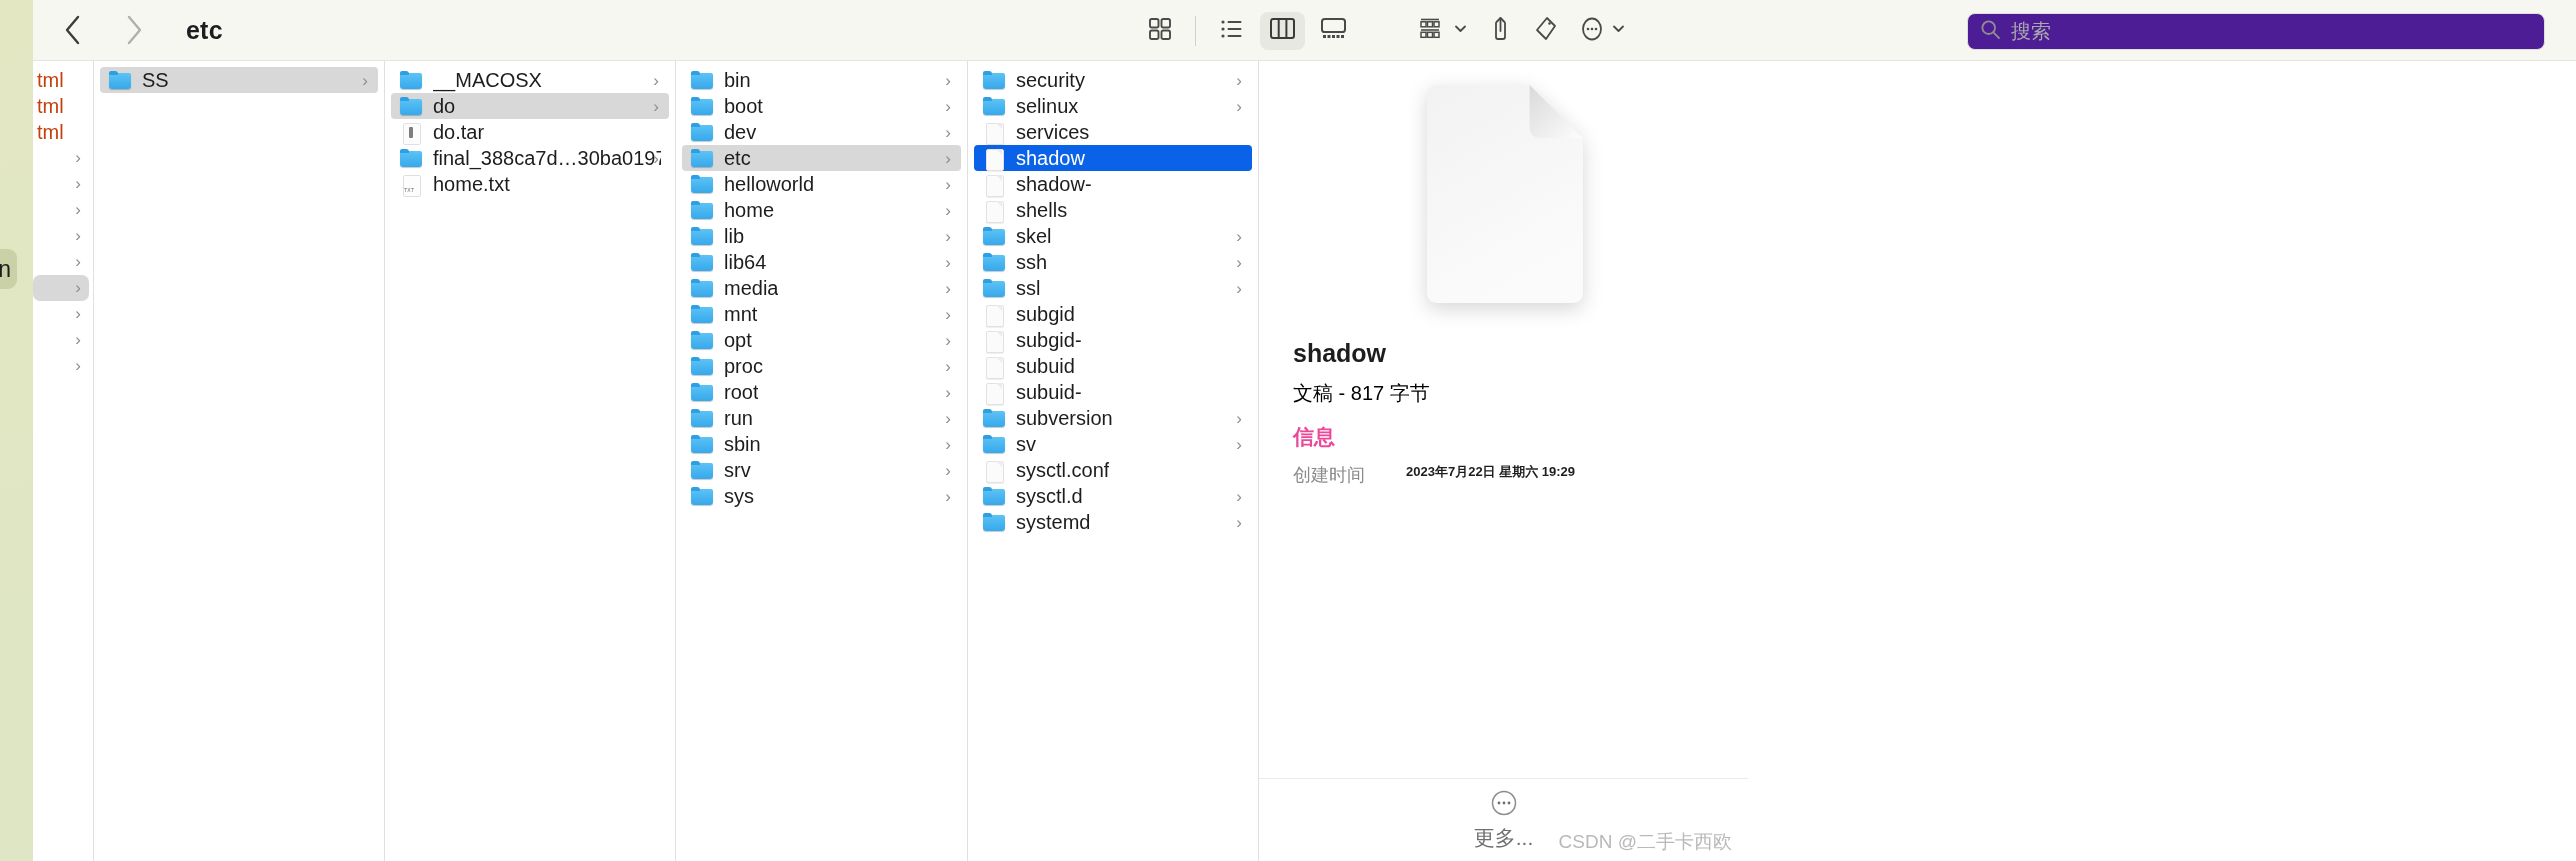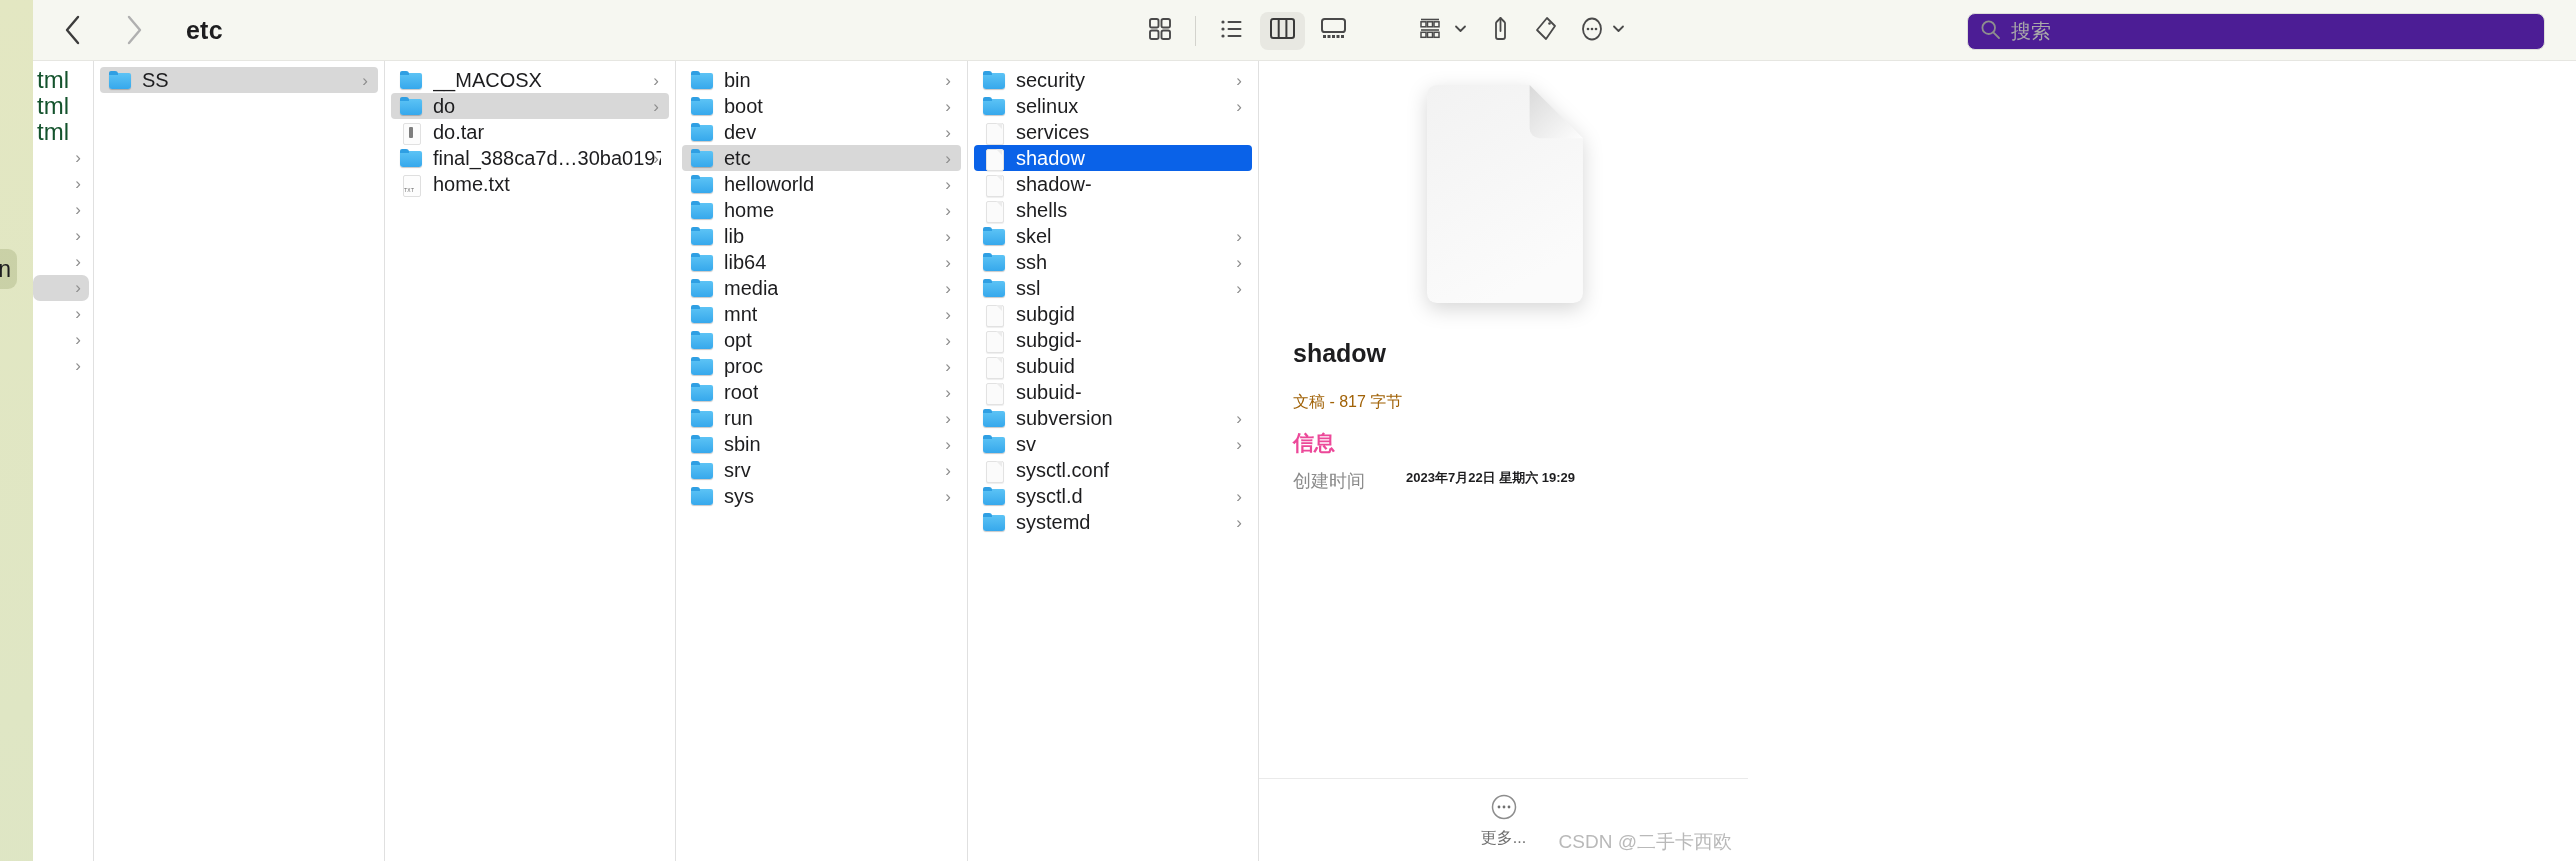--- a/index.html
+++ b/index.html
@@ -182,21 +182,21 @@
     width: 16px; height: 20px;
     background: #fcfcfc; border: 1px solid #e1e1e1; border-radius: 2px;
   }
   .ic.doc-bin::after {
     content: ""; position: absolute; left: 9px; top: 4px;
     width: 4px; height: 11px;
     background: #7e7e7e; border-radius: 1px;
   }
   #col-0 .pcut {
     height: 26px; display: flex; align-items: center;
-    font-size: 24px; color: #14532d; padding-left: 4px;
+    font-size: 20px; color: #c2410c; padding-left: 4px;
   }
   #col-0 .parrow {
     height: 26px; display: flex; align-items: center;
     justify-content: flex-end; padding-right: 8px;
     color: #8e8e8e; font-size: 17px;
     border-radius: 7px; margin-right: 4px;
   }
   #col-0 .parrow.sel-gray { background: #d8d8d8; }
 
   
@@ -211,40 +211,40 @@
     position: relative;
     filter: drop-shadow(0 6px 10px rgba(0,0,0,.16));
   }
   #preview-info {
     width: 100%; padding: 0 34px; margin-top: 34px;
   }
   #preview-name {
     font-size: 25px; font-weight: 700; color: #1d1d1f;
   }
   #preview-kind {
-    font-size: 16px; color: #a16207; margin-top: 24px;
+    font-size: 20px; color: #000000; margin-top: 12px;
   }
   #preview-section-title {
     font-size: 21px; font-weight: 700; color: #ec4899; margin-top: 16px;
   }
   #preview-meta-row {
     display: flex; margin-top: 12px; gap: 16px;
   }
   .meta-label { font-size: 18px; color: #8b8b8b; width: 97px; flex:0 0 auto;}
   .meta-value { font-size: 13px; color: #1d1d1f; font-weight: 600;}
 
   #preview-footer {
     position: absolute; left: 0; bottom: 0;
     width: 100%; height: 83px;
     border-top: 1px solid #eaeaea;
     display: flex; flex-direction: column;
     align-items: center; justify-content: center; gap: 2px;
     background: #fff;
   }
-  #more-label { font-size: 16px; color: #6f6f6f; text-align: center; }
+  #more-label { font-size: 21px; color: #6f6f6f; text-align: center; }
 
   #watermark {
     position: absolute; right: 16px; bottom: 6px;
     font-size: 19px; color: #b9b9b9;
     white-space: nowrap;
   }
 </style>
 </head>
 <body>
 

